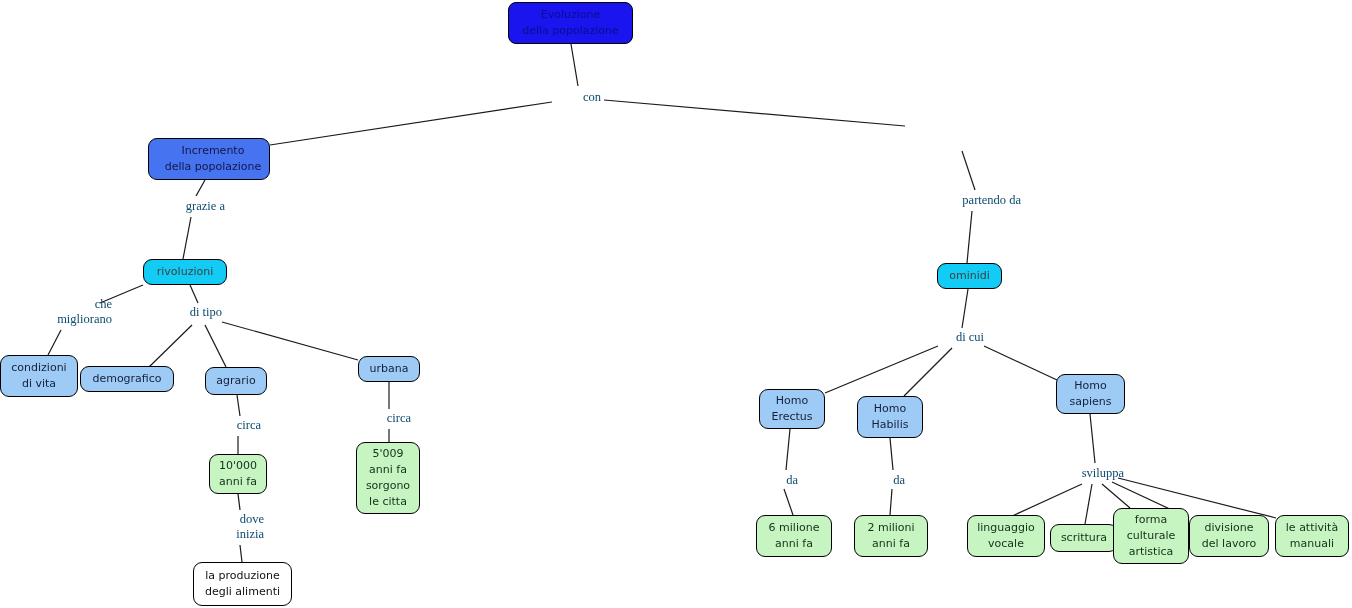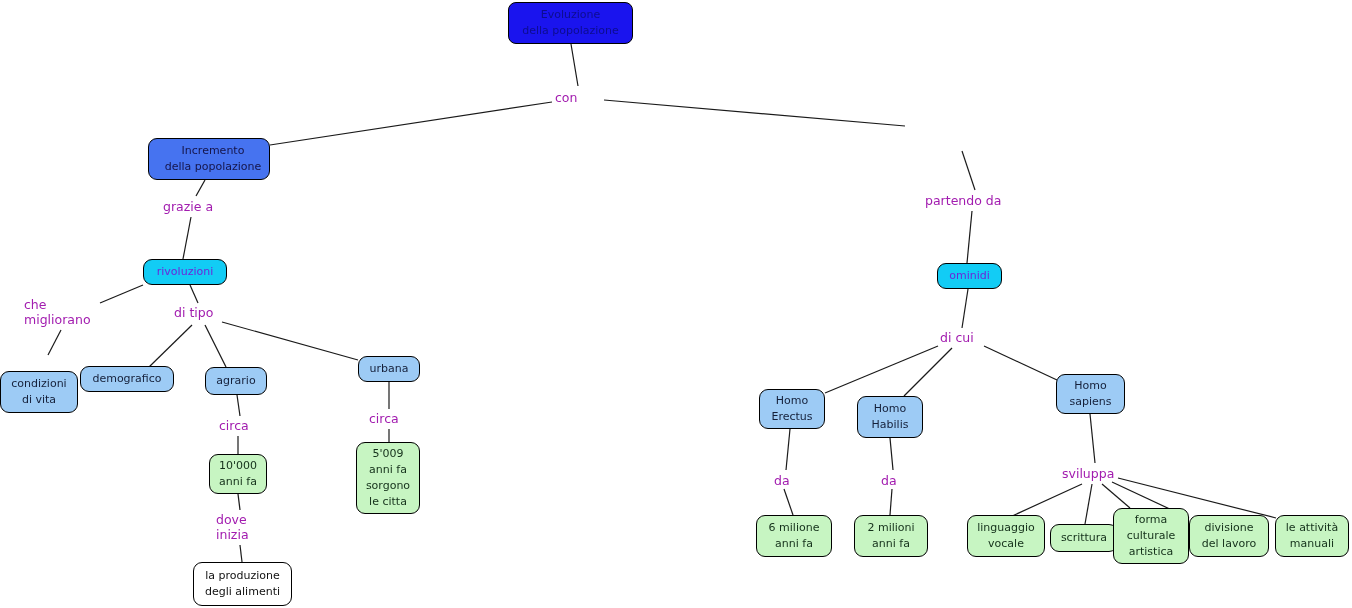--- a/index.html
+++ b/index.html
@@ -45,43 +45,44 @@
     color: #0d0d8f;
     border-color: #000000;
     border-radius: 8px;
   }
   .node.level1 {
     background: #4673f0;
     color: #15154a;
   }
   .node.cyan {
     background: #12ccf5;
-    color: #6d28d9;
+    color: #404040;
   }
   .node.lightblue {
     background: #9dcbf5;
     color: #15203a;
   }
   .node.green {
     background: #c7f5c2;
     color: #14301a;
   }
   .node.plain {
     background: #ffffff;
     color: #111111;
   }
   .edge-label {
     position: absolute;
-    color: #a21caf;
+    color: #0c4a6e;
     font-size: 12.5px;
     line-height: 15px;
-    text-align: left;
+    text-align: right;
     white-space: pre-line;
     z-index: 3;
     background: transparent;
+    font-family: Liberation Serif, serif;
   }
 </style>
 </head>
 <body>
 
 <div id="canvas">
   <svg id="edge-layer" viewBox="0 0 1352 608" xmlns="http://www.w3.org/2000/svg">
       <polyline points="571,44 578,86" fill="none" stroke="#1a1a1a" stroke-width="1.2"></polyline>
       <polyline points="552,102 270,145" fill="none" stroke="#1a1a1a" stroke-width="1.2"></polyline>
       <polyline points="604,100 905,126" fill="none" stroke="#1a1a1a" stroke-width="1.2"></polyline>
@@ -115,21 +116,21 @@
       <polyline points="1102,484 1130,508" fill="none" stroke="#1a1a1a" stroke-width="1.2"></polyline>
       <polyline points="1112,482 1189,518" fill="none" stroke="#1a1a1a" stroke-width="1.2"></polyline>
       <polyline points="1118,478 1276,518" fill="none" stroke="#1a1a1a" stroke-width="1.2"></polyline>
     </svg>
 <div class="node root" style="left: 508px; top: 2px; width: 125px; height: 42px;">Evoluzione
 della popolazione</div>
     <div class="node level1" style="left: 148px; top: 138px; width: 122px; height: 42px; padding-left: 14px;">Incremento
 della popolazione</div>
     <div class="node cyan" style="left: 143px; top: 259px; width: 84px; height: 26px;">rivoluzioni</div>
     <div class="node cyan" style="left: 937px; top: 263px; width: 65px; height: 26px;">ominidi</div>
-    <div class="node lightblue" style="left: 0px; top: 355px; width: 78px; height: 42px; margin-top: 16px;">condizioni
+    <div class="node lightblue" style="left: 0px; top: 355px; width: 78px; height: 42px;">condizioni
 di vita</div>
     <div class="node lightblue" style="left: 80px; top: 366px; width: 94px; height: 26px;">demografico</div>
     <div class="node lightblue" style="left: 205px; top: 367px; width: 62px; height: 28px;">agrario</div>
     <div class="node lightblue" style="left: 358px; top: 356px; width: 62px; height: 26px;">urbana</div>
     <div class="node green" style="left: 209px; top: 454px; width: 58px; height: 40px;">10'000
 anni fa</div>
     <div class="node green" style="left: 356px; top: 442px; width: 64px; height: 72px;">5'009
 anni fa
 sorgono
 le citta</div>

